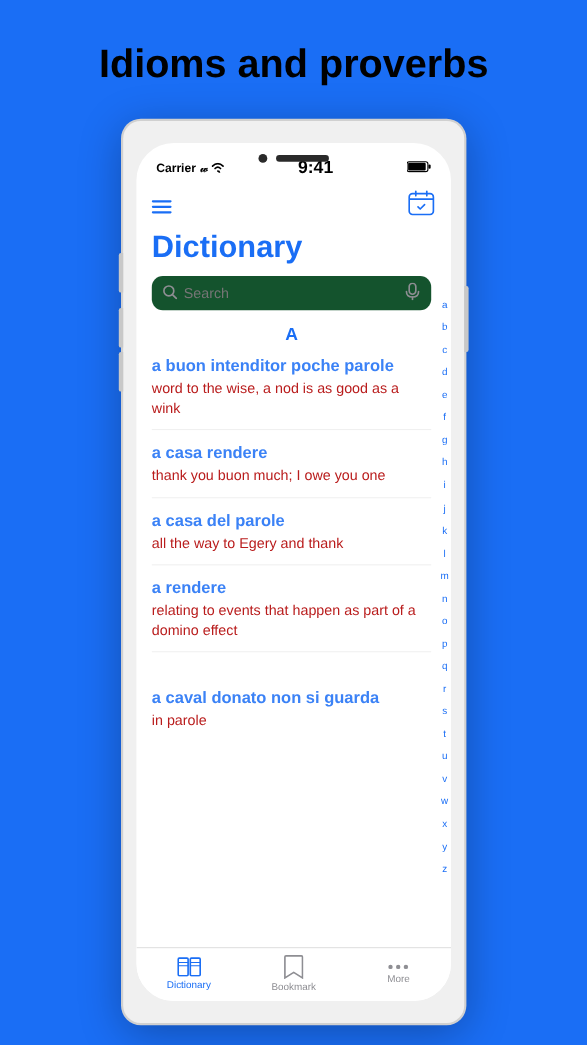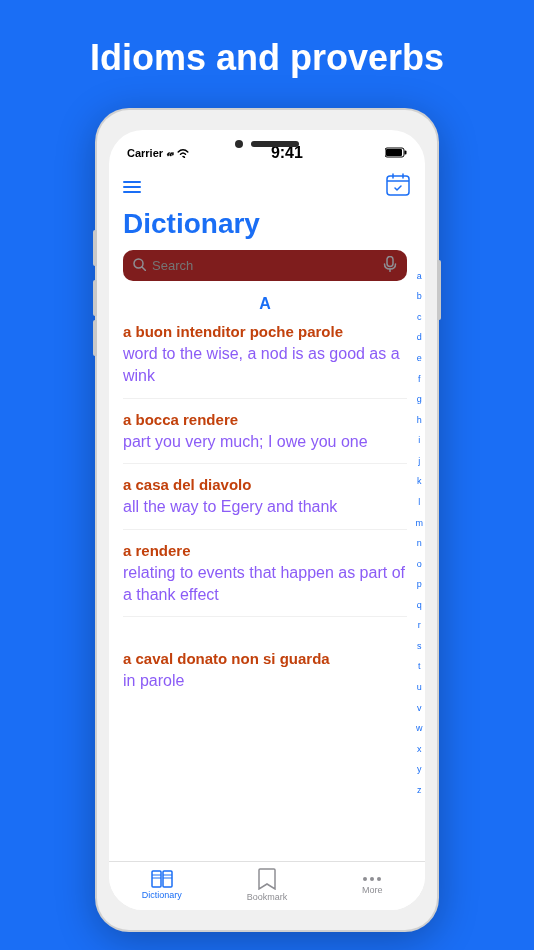--- a/index.html
+++ b/index.html
@@ -13,34 +13,34 @@
     }
 
     
     .page-title {
       position: absolute;
       top: 37px;
       left: 0; right: 0;
       text-align: center;
       font-size: 36px;
       font-weight: 800;
-      color: #ffffff;
+      color: #000000;
       padding: 0 40px;
     }
 
     
     .phone-shell {
       position: absolute;
       top: 110px;
       left: 50%;
       transform: translateX(-50%);
-      width: 340px;
+      width: 310px;
       height: 820px;
       background: #f0f0f0;
-      border-radius: 32px;
+      border-radius: 16px;
       box-shadow: 0 0 0 2px #d0d0d0, 0 8px 40px rgba(0,0,0,0.3);
     }
 
     
     .phone-shell::before {
       content: '';
       position: absolute;
       left: -4px;
       top: 120px;
       width: 4px;
@@ -155,21 +155,21 @@
       font-weight: 700;
       color: #1a6ef5;
       margin-bottom: 10px;
       margin-top: 2px;
     }
 
     
     .search-bar {
       display: flex;
       align-items: center;
-      background: #7f1d1d;
+      background: #14532d;
       border-radius: 10px;
       padding: 6px 10px;
       margin-bottom: 14px;
       gap: 6px;
     }
     .search-bar-icon { font-size: 13px; color: #8e8e93; }
     .search-bar-input { flex: 1; border: none; background: transparent; outline: none; font-size: 13px; color: #aaa; }
     .mic-icon { font-size: 14px; color: #8e8e93; }
 
     
@@ -185,26 +185,26 @@
     
     .entry {
       margin-bottom: 12px;
       padding-bottom: 10px;
       border-bottom: 1px solid #f0f0f0;
     }
     .entry:last-child { border-bottom: none; margin-top: 33px; }
     .entry-phrase {
       font-size: 15px;
       font-weight: 600;
-      color: #c2410c;
+      color: #3b82f6;
       margin-bottom: 3px;
     }
     .entry-definition {
-      font-size: 16px;
-      color: #8b5cf6;
+      font-size: 13px;
+      color: #b91c1c;
       line-height: 1.4;
     }
 
     
     .alpha-sidebar {
       position: absolute;
       right: 2px;
       top: 60px;
       bottom: 60px;
       display: flex;
@@ -349,30 +349,30 @@
           </div>
 
           <div class="section-letter">A</div>
 
           <div id="entries-list">
               <div class="entry">
     <div class="entry-phrase">a buon intenditor poche parole</div>
     <div class="entry-definition">word to the wise, a nod is as good as a wink</div>
   </div>
               <div class="entry">
-    <div class="entry-phrase">a bocca rendere</div>
-    <div class="entry-definition">part you very much; I owe you one</div>
+    <div class="entry-phrase">a casa rendere</div>
+    <div class="entry-definition">thank you buon much; I owe you one</div>
   </div>
               <div class="entry">
-    <div class="entry-phrase">a casa del diavolo</div>
+    <div class="entry-phrase">a casa del parole</div>
     <div class="entry-definition">all the way to Egery and thank</div>
   </div>
               <div class="entry">
     <div class="entry-phrase">a rendere</div>
-    <div class="entry-definition">relating to events that happen as part of a thank effect</div>
+    <div class="entry-definition">relating to events that happen as part of a domino effect</div>
   </div>
               <div class="entry">
     <div class="entry-phrase">a caval donato non si guarda</div>
     <div class="entry-definition">in parole</div>
   </div>
             </div>
 
         </div>
       </div>
 

